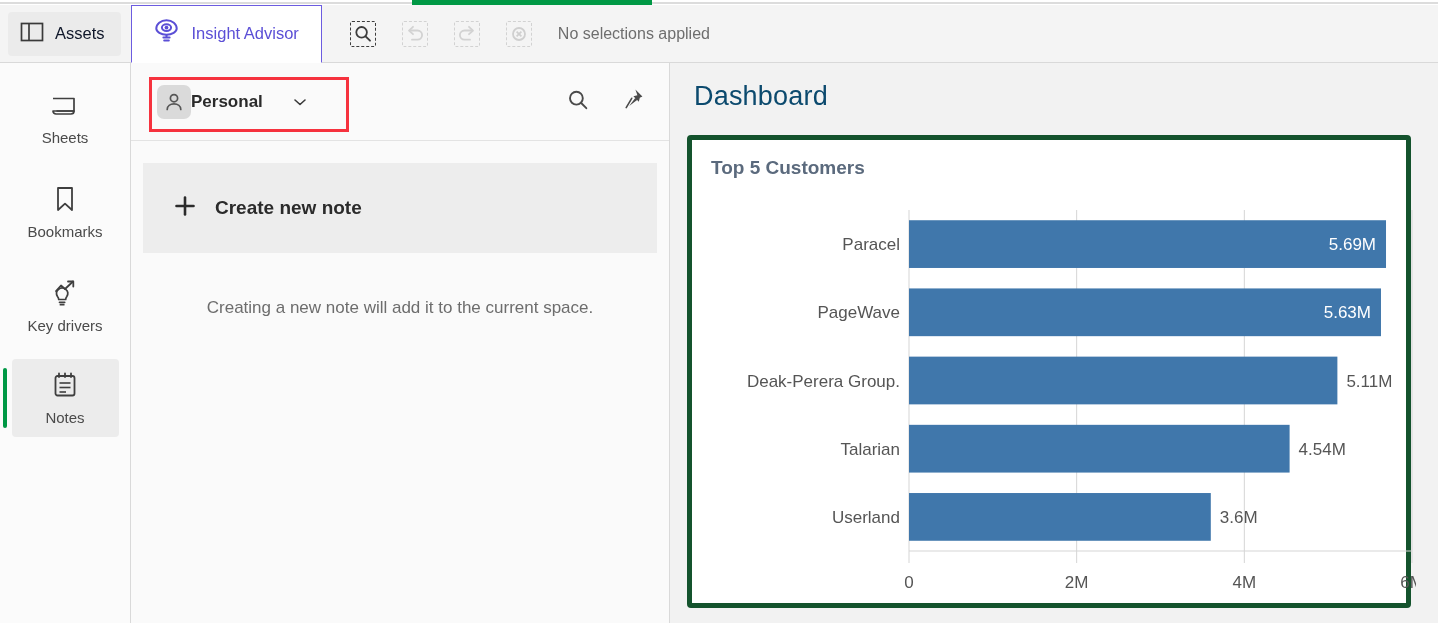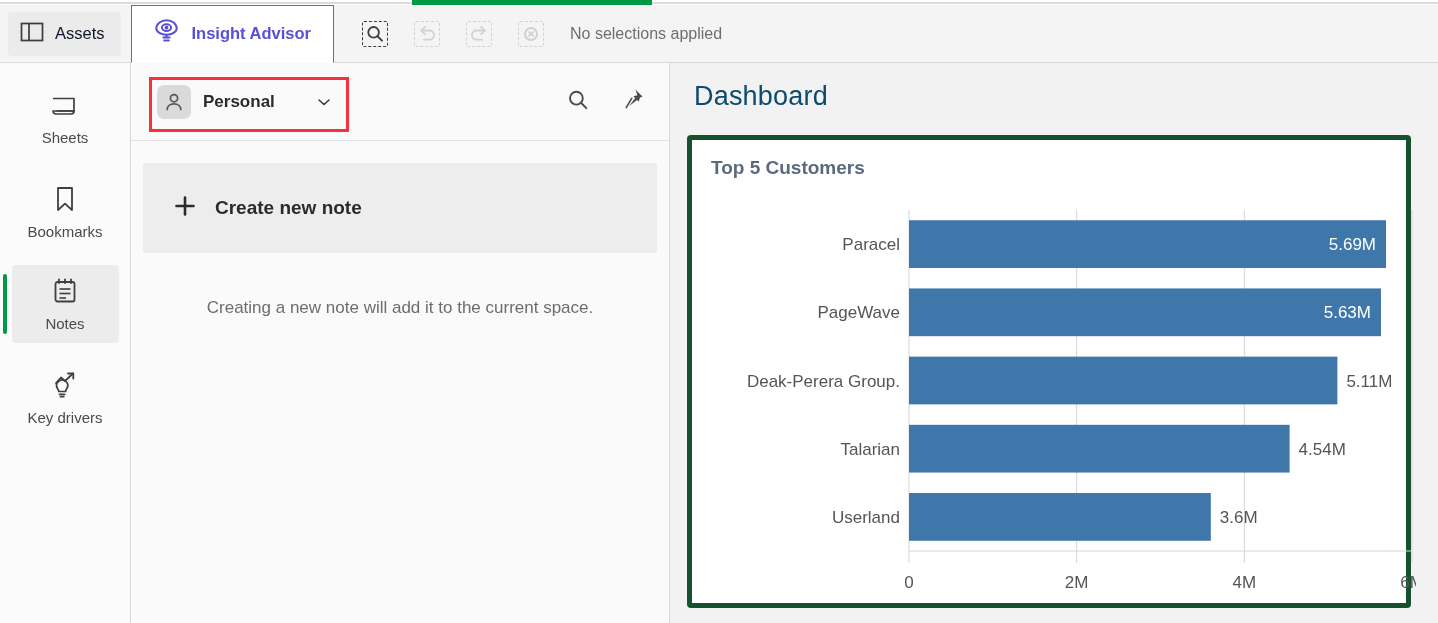--- a/index.html
+++ b/index.html
@@ -31,21 +31,21 @@
     display:flex; align-items:center; gap:11px; cursor:pointer;
   }
   .assets-btn .lbl { font-size:16.5px; color:#0f172a; }
 
   .ia-tab {
     margin-left:10px; height:58px; padding:0 22px;
     border:1px solid #6c5ce0; border-bottom:1px solid #fff;
     background:#ffffff;
     display:flex; align-items:center; gap:13px; cursor:pointer;
   }
-  .ia-tab .lbl { font-size:16.5px; color:#5b4fd6; font-weight:bold; }
+  .ia-tab .lbl { font-size:16.5px; color:#5b4fd6; font-weight:normal; }
 
   .tool-icons { display:flex; align-items:center; gap:26px; margin-left:28px; }
   .tool-ic { width:26px; height:26px; position:relative; cursor:pointer; }
   .tool-ic.disabled { cursor:default; }
   .dashbox {
     position:absolute; inset:0;
     border:1.4px dashed #3d3d3d; border-radius:2px;
   }
   .tool-ic.disabled .dashbox { border-color:#d2d2d2; }
 
@@ -77,21 +77,21 @@
   
   .notes-panel {
     position:absolute; left:131px; top:63px; width:539px; height:560px;
     background:#fafafa; border-right:1px solid #d9d9d9;
   }
   .notes-head {
     position:relative; height:78px; border-bottom:1px solid #e3e3e3;
     display:flex; align-items:center;
   }
   .space-sel {
-    margin-left:20px; display:flex; align-items:center; gap:12px; cursor:pointer;
+    margin-left:20px; display:flex; align-items:center; cursor:pointer;
     padding:6px 8px 6px 6px;
   }
   .space-avatar {
     width:34px; height:34px; background:#dadada; border-radius:7px;
     display:flex; align-items:center; justify-content:center;
   }
   .space-name { font-size:17px; color:#2b2b2b; font-weight:bold; }
   .hl-box {
     position:absolute; left:149px; top:77px; width:200px; height:55px;
     border:3px solid #f6323e; pointer-events:none;
@@ -212,48 +212,48 @@
       <span class="lbl">Sheets</span>
     </div>
 
     <div class="rail-item" id="rail-bookmarks">
       <span>
         <svg width="24" height="28" viewBox="0 0 24 28">
           <path d="M5 3h14v22l-7-6.4L5 25z" fill="none" stroke="#3f3f3f" stroke-width="1.8" stroke-linejoin="round"></path>
         </svg>
       </span>
       <span class="lbl">Bookmarks</span>
+    </div>
+
+    <div class="rail-item" id="rail-keydrivers">
+      <span>
+        <svg width="30" height="28" viewBox="0 0 30 28">
+          <path d="M7.5 17.5a5.5 5.5 0 1 1 9.3 0c-.9 1.2-1.1 1.6-1.1 3h-7c0-1.4-.3-1.8-1.2-3z" fill="none" stroke="#3f3f3f" stroke-width="1.7" stroke-linejoin="round"></path>
+          <line x1="9.5" y1="23.3" x2="14.7" y2="23.3" stroke="#3f3f3f" stroke-width="1.7" stroke-linecap="round"></line>
+          <line x1="10.4" y1="25.7" x2="13.8" y2="25.7" stroke="#3f3f3f" stroke-width="1.7" stroke-linecap="round"></line>
+          <polyline points="6,12 11,6.5 15,10 23,2.5" fill="none" stroke="#3f3f3f" stroke-width="1.8" stroke-linecap="round" stroke-linejoin="round"></polyline>
+          <polyline points="18,2.5 23.3,2.5 23.3,7.6" fill="none" stroke="#3f3f3f" stroke-width="1.8" stroke-linecap="round" stroke-linejoin="round"></polyline>
+        </svg>
+      </span>
+      <span class="lbl">Key drivers</span>
     </div>
 
     <div class="rail-item active" id="rail-notes">
       <span>
         <svg width="26" height="28" viewBox="0 0 26 28">
           <rect x="3.5" y="5" width="19" height="19.5" rx="2" fill="none" stroke="#3f3f3f" stroke-width="1.8"></rect>
           <line x1="7" y1="2.5" x2="7" y2="6" stroke="#3f3f3f" stroke-width="1.8" stroke-linecap="round"></line>
           <line x1="13" y1="2.5" x2="13" y2="6" stroke="#3f3f3f" stroke-width="1.8" stroke-linecap="round"></line>
           <line x1="19" y1="2.5" x2="19" y2="6" stroke="#3f3f3f" stroke-width="1.8" stroke-linecap="round"></line>
           <line x1="7.5" y1="12" x2="18.5" y2="12" stroke="#3f3f3f" stroke-width="1.6"></line>
           <line x1="7.5" y1="16.5" x2="18.5" y2="16.5" stroke="#3f3f3f" stroke-width="1.6"></line>
           <line x1="7.5" y1="21" x2="14" y2="21" stroke="#3f3f3f" stroke-width="1.6"></line>
         </svg>
       </span>
       <span class="lbl">Notes</span>
-    </div>
-
-    <div class="rail-item" id="rail-keydrivers">
-      <span>
-        <svg width="30" height="28" viewBox="0 0 30 28">
-          <path d="M7.5 17.5a5.5 5.5 0 1 1 9.3 0c-.9 1.2-1.1 1.6-1.1 3h-7c0-1.4-.3-1.8-1.2-3z" fill="none" stroke="#3f3f3f" stroke-width="1.7" stroke-linejoin="round"></path>
-          <line x1="9.5" y1="23.3" x2="14.7" y2="23.3" stroke="#3f3f3f" stroke-width="1.7" stroke-linecap="round"></line>
-          <line x1="10.4" y1="25.7" x2="13.8" y2="25.7" stroke="#3f3f3f" stroke-width="1.7" stroke-linecap="round"></line>
-          <polyline points="6,12 11,6.5 15,10 23,2.5" fill="none" stroke="#3f3f3f" stroke-width="1.8" stroke-linecap="round" stroke-linejoin="round"></polyline>
-          <polyline points="18,2.5 23.3,2.5 23.3,7.6" fill="none" stroke="#3f3f3f" stroke-width="1.8" stroke-linecap="round" stroke-linejoin="round"></polyline>
-        </svg>
-      </span>
-      <span class="lbl">Key drivers</span>
     </div>
   </div>
 
   <div class="notes-panel">
 
     <div class="notes-head">
       <div class="space-sel">
         <span class="space-avatar">
           <svg width="22" height="22" viewBox="0 0 22 22">
             <circle cx="11" cy="7.2" r="3.6" fill="none" stroke="#565656" stroke-width="1.7"></circle>

